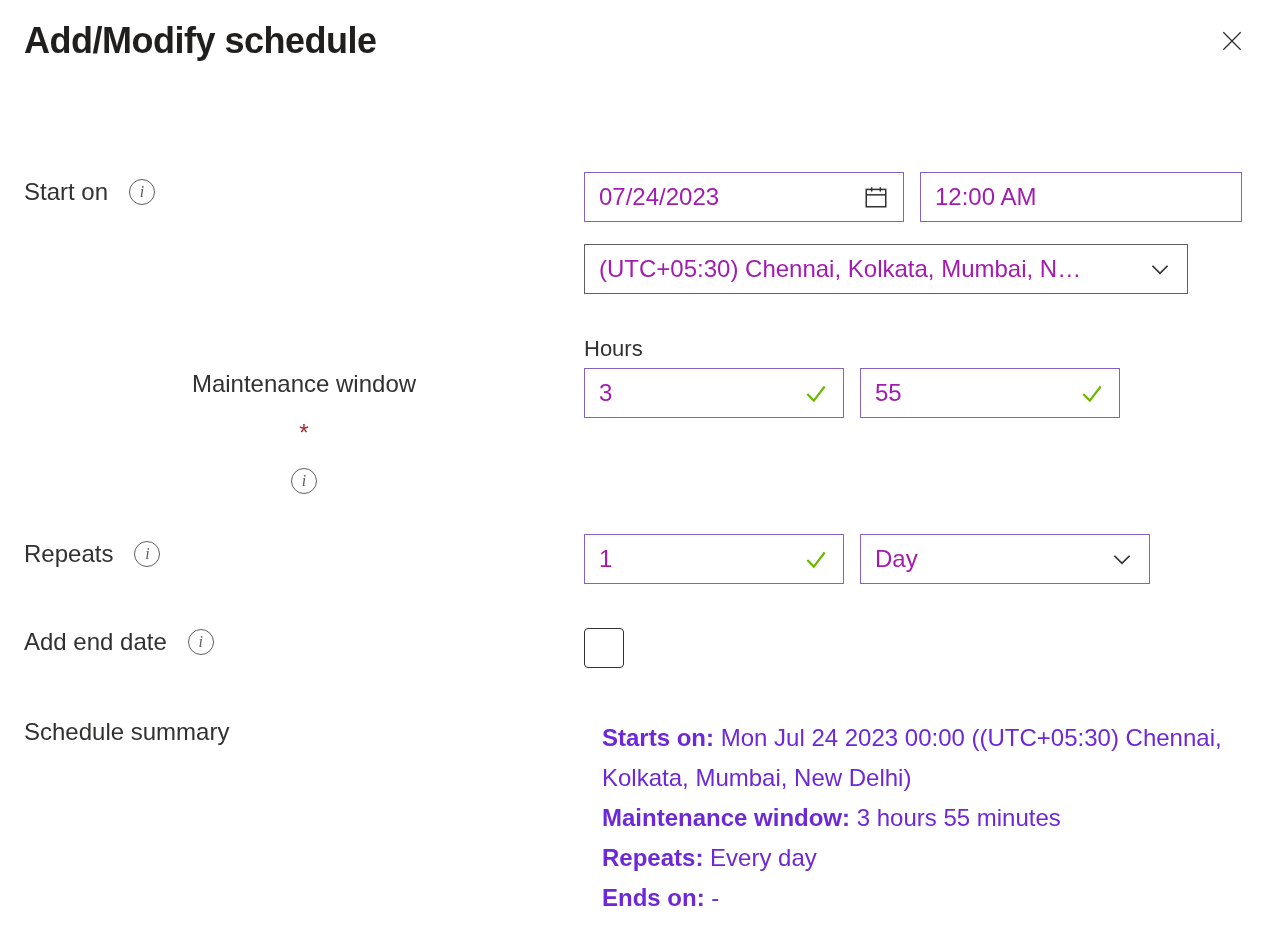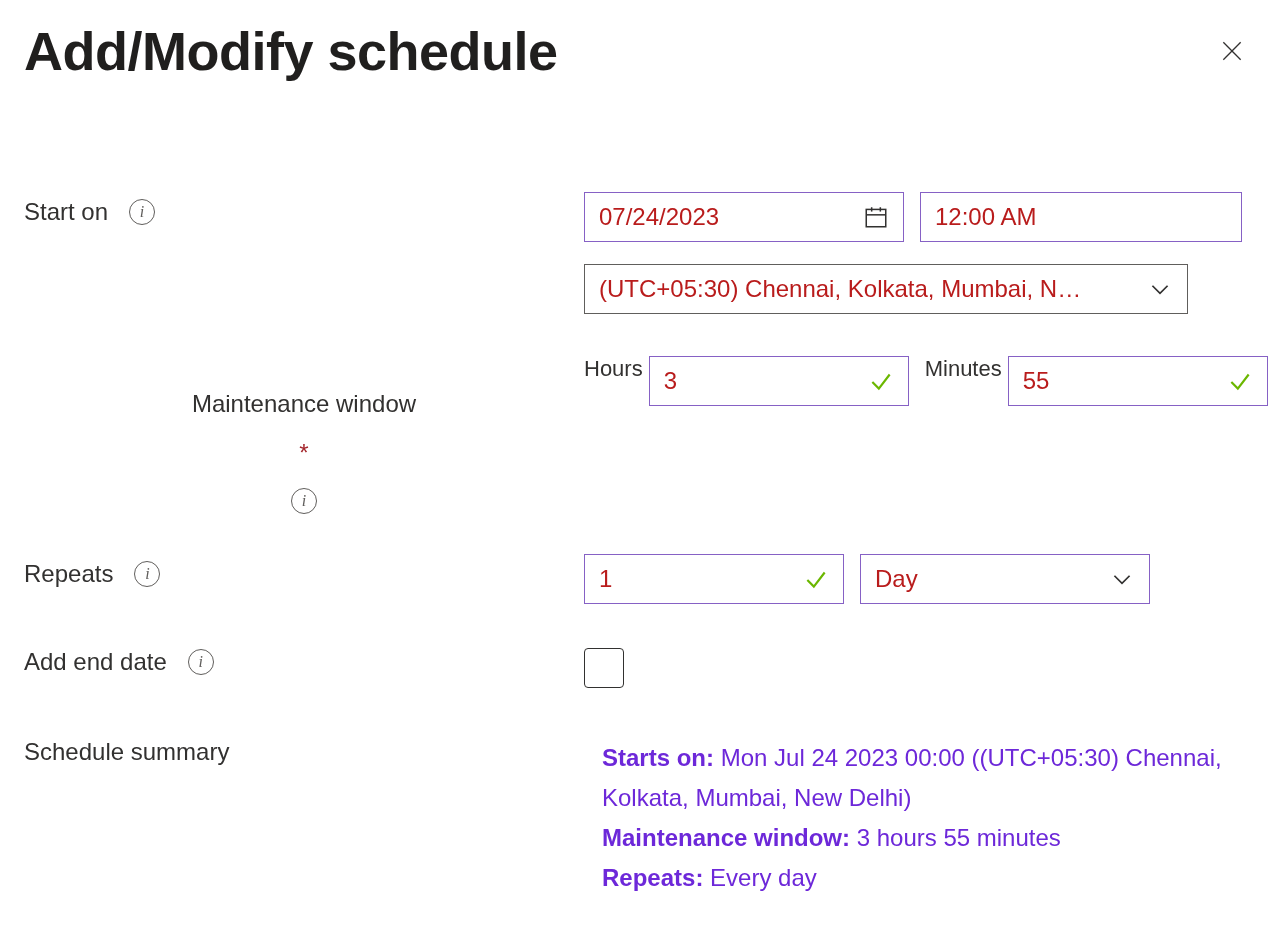--- a/index.html
+++ b/index.html
@@ -9,21 +9,21 @@
       color: #323130;
       padding: 20px 24px;
     }
     .header {
       display: flex;
       justify-content: space-between;
       align-items: center;
       margin-bottom: 110px;
     }
     .title {
-      font-size: 54px;
+      font-size: 36px;
       font-weight: 600;
       color: #201f1e;
       letter-spacing: -0.5px;
     }
     .close-btn {
       width: 32px; height: 32px;
       display: flex; align-items: center; justify-content: center;
       cursor: pointer;
       color: #323130;
     }
@@ -60,32 +60,32 @@
       font-style: italic;
     }
     .row-controls {
       display: flex;
       flex-direction: column;
       gap: 22px;
       flex: 1;
     }
     .hline { display: flex; gap: 16px; align-items: flex-end; }
 
-    .field { display: flex; flex-direction: row; gap: 6px; }
+    .field { display: flex; flex-direction: column; gap: 6px; }
     .sublabel { font-size: 22px; color: #323130; }
 
     .ctrl {
       height: 50px;
       border: 1px solid #605e5c;
       background: #fff;
       display: flex;
       align-items: center;
       padding: 0 14px;
       font-size: 24px;
-      color: #b91c1c;
+      color: #a21caf;
       position: relative;
     }
     .ctrl.v { border-color: #8661c5; }
     .ctrl .txt { flex: 1; white-space: nowrap; overflow: hidden; text-overflow: ellipsis; }
 
     .date-ctrl { width: 320px; }
     .time-ctrl { width: 322px; }
     .tz-ctrl { width: 604px; padding-right: 50px; }
     .num-ctrl { width: 260px; }
     .unit-ctrl { width: 290px; }
@@ -192,21 +192,20 @@
           <div class="ctrl v num-ctrl">
             <span class="txt">3</span>
             <span class="check">
               <svg viewBox="0 0 24 24" fill="none" stroke="currentColor" stroke-width="2">
                 <polyline points="4 13 10 19 20 6"></polyline>
               </svg>
             </span>
           </div>
         </div>
         <div class="field">
-          <span class="sublabel">Minutes</span>
           <div class="ctrl v num-ctrl">
             <span class="txt">55</span>
             <span class="check">
               <svg viewBox="0 0 24 24" fill="none" stroke="currentColor" stroke-width="2">
                 <polyline points="4 13 10 19 20 6"></polyline>
               </svg>
             </span>
           </div>
         </div>
       </div>
@@ -260,16 +259,20 @@
         <span>Mon Jul 24 2023 00:00 ((UTC+05:30) Chennai, Kolkata, Mumbai, New Delhi)</span>
       </div>
       <div>
         <b>Maintenance window:</b>
         <span>3 hours 55 minutes</span>
       </div>
       <div>
         <b>Repeats:</b>
         <span>Every day</span>
       </div>
+      <div>
+        <b>Ends on:</b>
+        <span>-</span>
+      </div>
     </div>
   </div>
 
 </div>
 
 </body></html>

